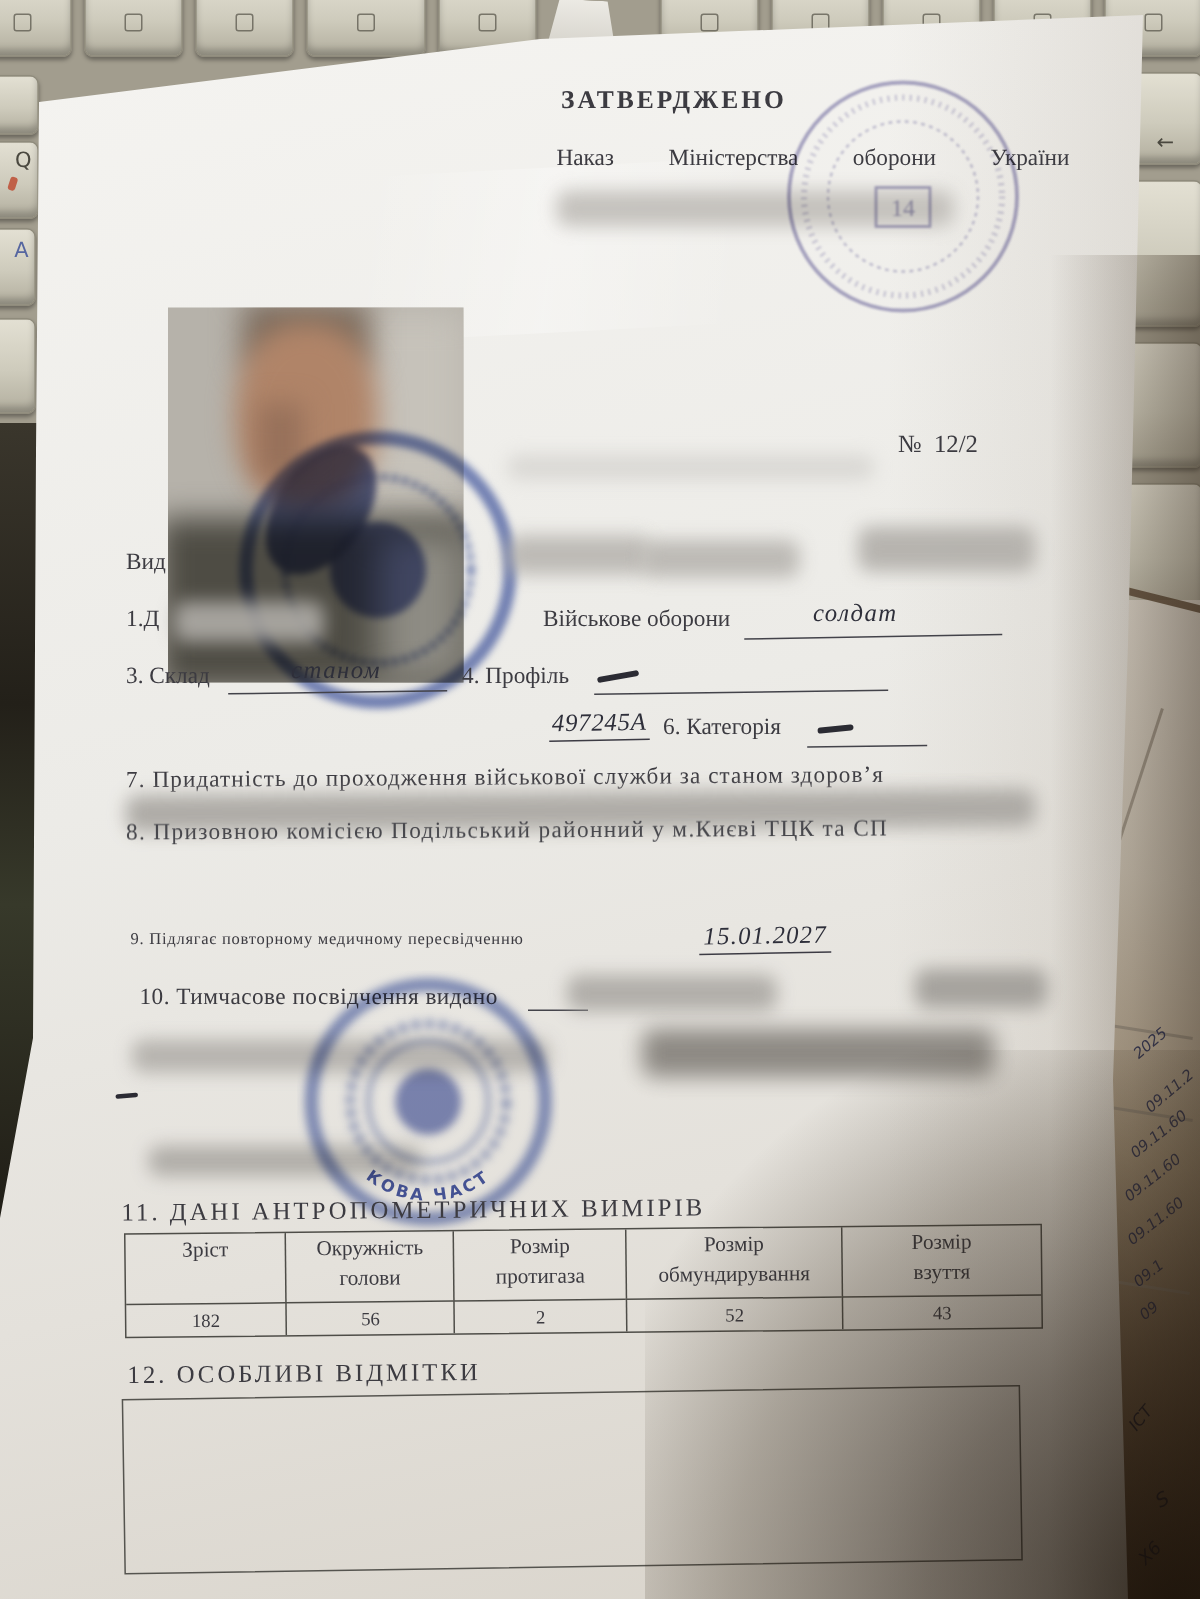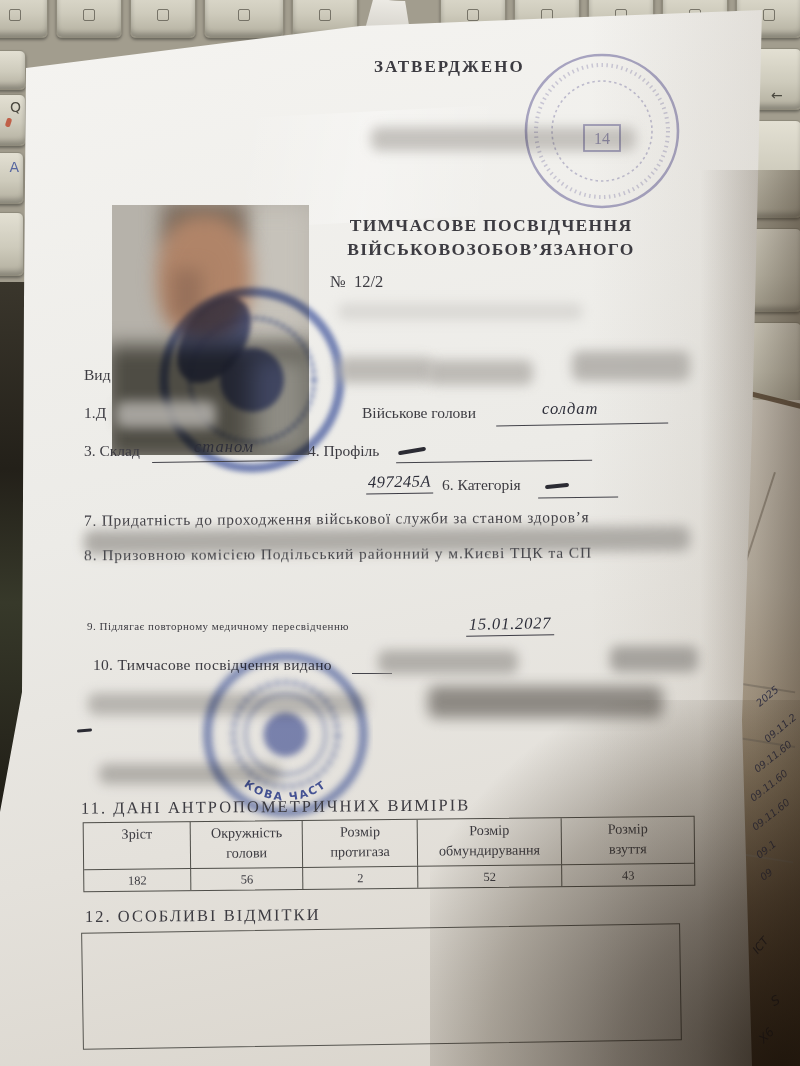--- a/index.html
+++ b/index.html
@@ -128,35 +128,37 @@
     <span class="note note-dark" style="left:80px;top:596px;font-size:13px;transform:rotate(-30deg);">S</span>
     <span class="note note-dark" style="left:68px;top:636px;font-size:12px;transform:rotate(-45deg);">Х6</span>
     <div class="abs" style="left:52px;top:-2px;width:75px;height:5px;background:#513f2c;opacity:.8;transform:rotate(14deg);"></div>
   </div>
 
   <div id="paper">
     <div class="crease1"></div>
     <div class="crease2"></div>
 
     <div class="abs doc" style="left:374px;top:57px;font-size:17px;font-weight:bold;letter-spacing:2px;">ЗАТВЕРДЖЕНО</div>
+    <div class="abs" style="left:371px;top:97px;width:342px;display:flex;justify-content:space-between;font-size:15.5px;color:#3c3b41;">
+      <span>Наказ</span>
+      <span>Міністерства</span>
+      <span>оборони</span>
+      <span>України</span>
+    </div>
     <div class="blur" style="left:371px;top:127px;width:265px;height:24px;background:#bdbab5;"></div>
 
     <svg class="abs stamp" style="left:512px;top:41px;opacity:.6;filter:blur(.6px);" width="180" height="180" viewBox="0 0 180 180">
       <circle cx="90" cy="90" r="76" fill="none" stroke="#7b76ad" stroke-width="2.6"></circle>
       <circle cx="90" cy="90" r="66" fill="none" stroke="#7b76ad" stroke-width="4" stroke-dasharray="1.5 3.5" opacity=".55"></circle>
       <circle cx="90" cy="90" r="50" fill="none" stroke="#7b76ad" stroke-width="1.6" stroke-dasharray="2.5 3" opacity=".7"></circle>
       <rect x="72" y="84" width="36" height="26" fill="none" stroke="#7b76ad" stroke-width="1.8"></rect>
       <text x="90" y="103" text-anchor="middle" font-size="16" fill="#6f6aa5" font-family="Liberation Serif, serif">14</text>
     </svg>
 
-    <div class="abs doc" style="left:330px;top:213px;width:322px;text-align:center;font-size:17.5px;font-weight:bold;letter-spacing:1.3px;line-height:24px;">
-      <span style="display:block;">ТИМЧАСОВЕ ПОСВІДЧЕННЯ</span>
-      <span style="display:block;">ВІЙСЬКОВОЗОБОВ’ЯЗАНОГО</span>
-    </div>
-    <div class="abs doc" style="left:330px;top:272px;width:322px;text-align:left;font-size:16.5px;">
+    <div class="abs doc" style="left:330px;top:286px;width:322px;text-align:right;font-size:16.5px;">
       <span>№</span>&nbsp;&nbsp;<span>12/2</span>
     </div>
     <div class="blur" style="left:338px;top:303px;width:245px;height:17px;background:#c6c4c0;opacity:.5;"></div>
 
     <div class="abs" style="left:112px;top:205px;width:197px;height:250px;overflow:hidden;background:#b6b2aa;">
       <div class="abs" style="left:110px;top:0;width:90px;height:130px;background:#c6c2ba;filter:blur(12px);"></div>
       <div class="abs" style="left:50px;top:-4px;width:85px;height:44px;background:#7a6a5c;filter:blur(10px);"></div>
       <div class="abs" style="left:45px;top:10px;width:95px;height:125px;background:#b08468;border-radius:45%;filter:blur(9px);"></div>
       <div class="abs" style="left:60px;top:64px;width:30px;height:50px;background:#96705a;filter:blur(9px);"></div>
       <div class="abs" style="left:-6px;top:140px;width:210px;height:115px;background:#4e4c44;filter:blur(10px);"></div>
@@ -170,21 +172,21 @@
       <ellipse cx="62" cy="60" rx="30" ry="48" fill="#27367e" opacity=".9" transform="rotate(35 62 60)"></ellipse>
     </svg>
 
     <div class="abs doc" style="left:84px;top:366px;font-size:15.5px;text-align:right;">Вид</div>
     <div class="blur" style="left:338px;top:357px;width:95px;height:26px;background:#b5b2ad;"></div>
     <div class="blur" style="left:428px;top:360px;width:105px;height:25px;background:#b5b2ad;"></div>
     <div class="blur" style="left:572px;top:351px;width:118px;height:30px;background:#aeaba6;"></div>
 
     <div class="abs doc" style="left:84px;top:404px;font-size:15.5px;">1.Д</div>
     <div class="blur" style="left:116px;top:401px;width:100px;height:27px;background:#b5b2ad;"></div>
-    <div class="abs doc" style="left:362px;top:404px;font-size:15.5px;">Військове голови</div>
+    <div class="abs doc" style="left:362px;top:404px;font-size:15.5px;">Військове оборони</div>
     <div class="uline" style="left:496px;top:404px;width:172px;height:20px;transform:rotate(-1deg);"></div>
     <div class="abs hand" style="left:542px;top:399px;font-size:16.5px;letter-spacing:1px;">солдат</div>
 
     <div class="abs doc" style="left:84px;top:442px;font-size:15.5px;">3. Склад</div>
     <div class="uline" style="left:152px;top:442px;width:146px;height:19px;transform:rotate(-0.8deg);"></div>
     <div class="abs hand" style="left:194px;top:437px;font-size:16.5px;letter-spacing:1px;">станом</div>
     <div class="abs doc" style="left:308px;top:442px;font-size:15.5px;">4. Профіль</div>
     <div class="uline" style="left:396px;top:442px;width:196px;height:19px;transform:rotate(-0.8deg);"></div>
     <div class="dashmark" style="left:398px;top:449px;width:28px;height:3.5px;transform:rotate(-10deg);"></div>
 

